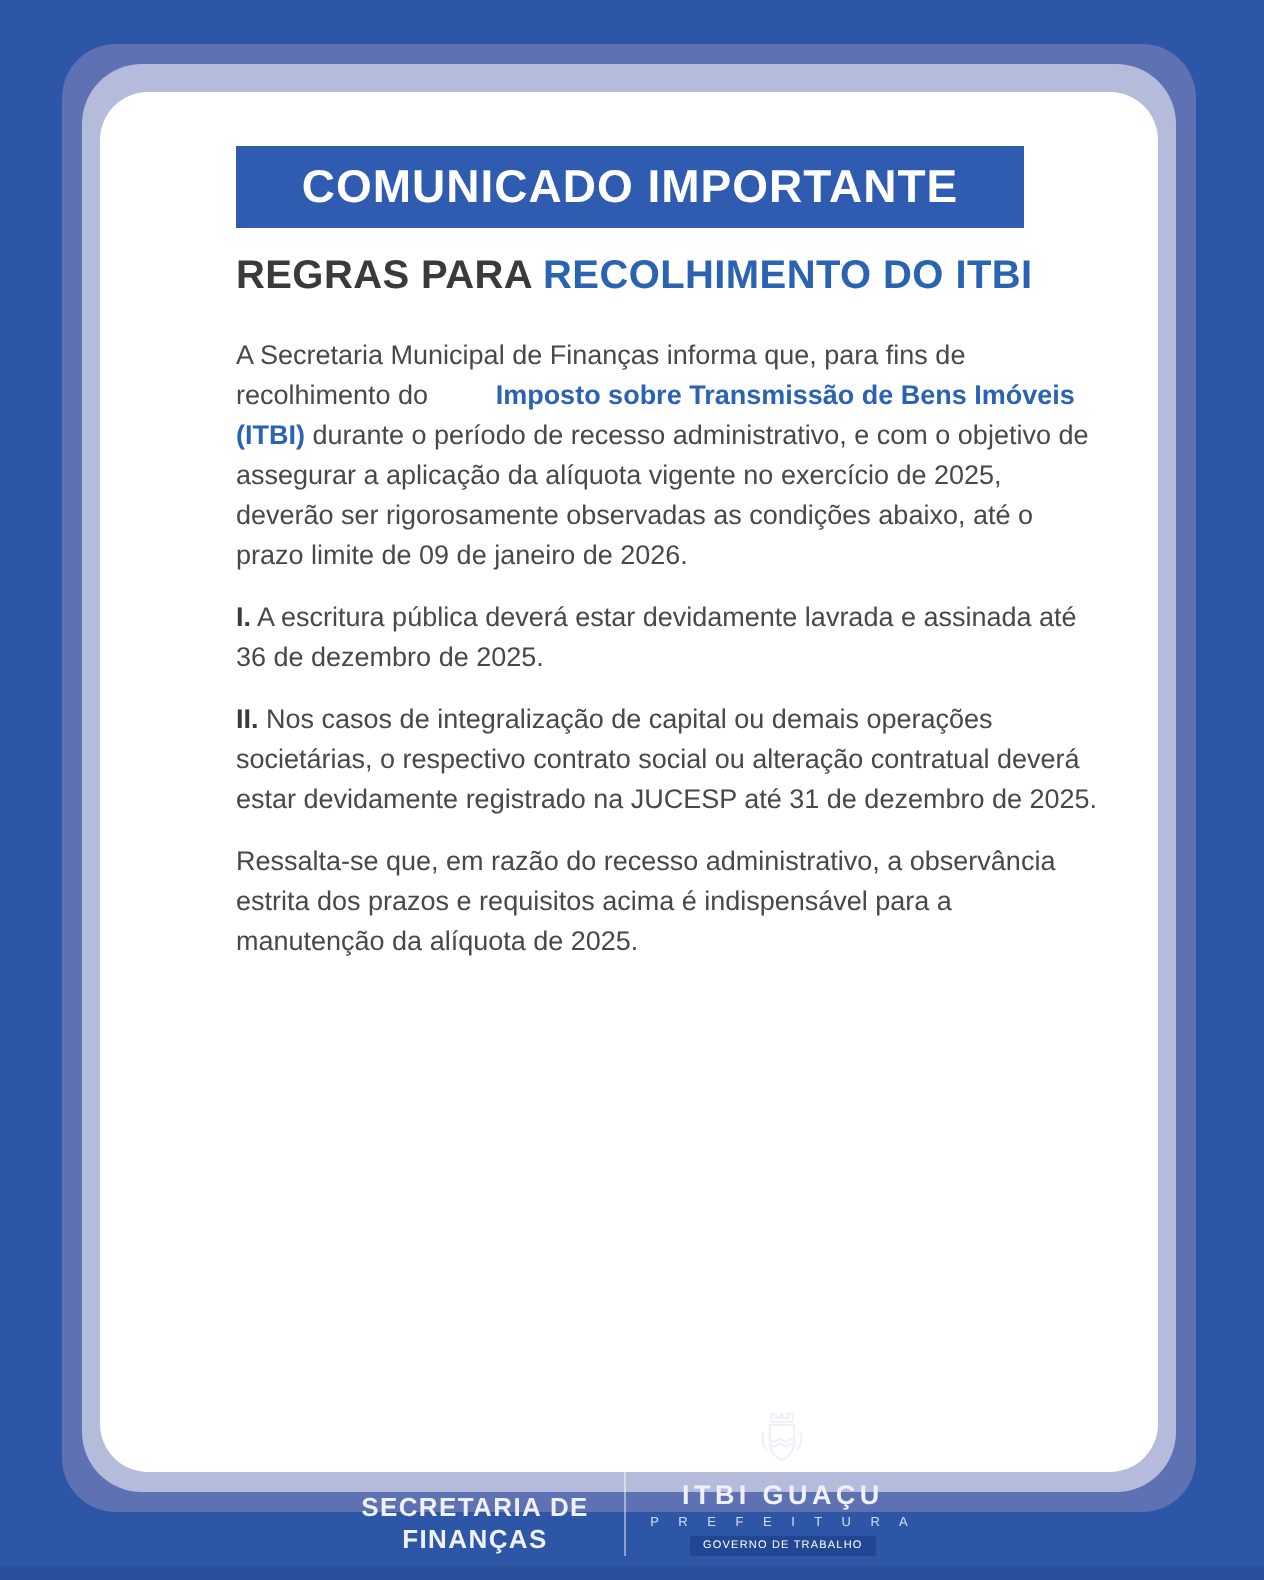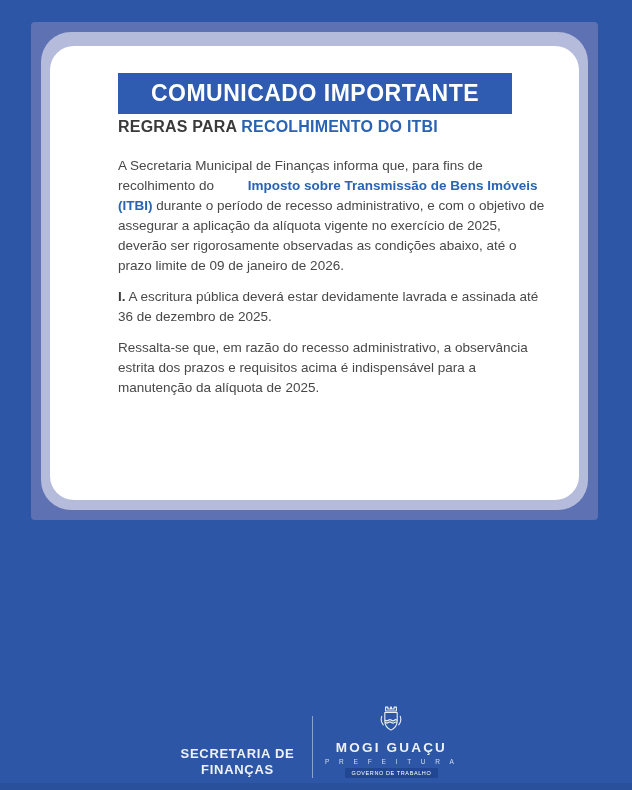--- a/index.html
+++ b/index.html
@@ -11,33 +11,33 @@
   *{box-sizing:border-box;margin:0;padding:0;}
   html,body{width:632px;height:790px;}
   body{
     font-family:"Liberation Sans", sans-serif;
     background:var(--background,#2d57a6);
     position:relative;overflow:hidden;
   }
   .stage{position:absolute;inset:0;background:var(--background,#2d57a6);}
   .bottom-strip{position:absolute;left:0;right:0;bottom:0;height:7px;
     background:var(--bottom-strip,#29519b);}
-  .ring-outer{position:absolute;left:31px;top:22px;width:567px;height:498px;
-    background:var(--outer-ring,#5e71b3);border-radius:4px;}
+  .ring-outer{position:absolute;left:31px;top:22px;width:567px;height:734px;
+    background:var(--outer-ring,#5e71b3);border-radius:27px;}
   .ring-inner{position:absolute;left:10px;top:10px;right:10px;bottom:10px;
     background:var(--inner-ring,#b5bcdb);border-radius:30px;}
   .card{position:absolute;left:9px;top:14px;right:9px;bottom:10px;
     background:var(--card,#ffffff);border-radius:24px;
     padding:27px 30px 0 68px;overflow:hidden;}
   .banner{width:394px;height:41px;background:var(--banner,#2f5cb0);
     display:flex;align-items:center;justify-content:center;
     color:#ffffff;font-weight:bold;font-size:23px;letter-spacing:.5px;
     white-space:nowrap;}
-  .heading{margin-top:3px;margin-bottom:20px;
-    font-size:16px;line-height:19px;font-weight:bold;
+  .heading{margin-top:15px;margin-bottom:20px;
+    font-size:20px;line-height:19px;font-weight:bold;
     color:var(--text-dark,#3a3a3a);letter-spacing:.2px;}
   .heading .hl{color:var(--accent-blue,#2a63b2);}
   .body-copy{font-size:13.5px;line-height:20px;color:var(--text-body,#484848);}
   .body-copy p{margin:0 0 11px;}
   .body-copy .hl-bold{color:var(--accent-blue,#2a63b2);font-weight:bold;margin-left:30px;}
   .body-copy .marker{font-weight:bold;color:var(--text-dark,#3a3a3a);}
   .footer{position:absolute;left:0;right:0;top:694px;height:84px;
     display:flex;align-items:flex-end;justify-content:center;gap:18px;
     color:var(--footer-text,#eef1f8);}
   .dept{text-align:center;font-weight:bold;font-size:13px;line-height:16px;
@@ -66,20 +66,21 @@
         <h1 class="heading">
           <span>REGRAS PARA </span><span class="hl">RECOLHIMENTO DO ITBI</span><br>
         </h1>
 
         <div class="body-copy">
           <p><span>A Secretaria Municipal de Finanças informa que, para fins de recolhimento do </span><span class="hl-bold">Imposto sobre Transmissão de Bens Imóveis (ITBI)</span><span> durante o período de recesso administrativo, e com o objetivo de assegurar a aplicação da alíquota vigente no exercício de 2025, deverão ser rigorosamente observadas as condições abaixo, até o prazo limite de 09 de janeiro de 2026.</span></p>
 
 
           <p><span class="marker">I.</span> <span>A escritura pública deverá estar devidamente lavrada e assinada até 36 de dezembro de 2025.</span></p>
 
+          <p><span class="marker">II.</span> <span>Nos casos de integralização de capital ou demais operações societárias, o respectivo contrato social ou alteração contratual deverá estar devidamente registrado na JUCESP até 31 de dezembro de 2025.</span></p>
 
 
           <p>Ressalta-se que, em razão do recesso administrativo, a observância estrita dos prazos e requisitos acima é indispensável para a manutenção da alíquota de 2025.</p>
         </div>
 
       </div>
     </div>
   </div>
 
   <div class="footer">
@@ -92,20 +93,20 @@
 
     <div class="logo-block">
       <svg class="crest" width="28" height="34" viewBox="0 0 36 44" fill="none" stroke="#eef1f8" stroke-width="1.4" stroke-linecap="round" stroke-linejoin="round">
         <path d="M11 9 v-5 h3 v2.5 h3.5 v-2.5 h1 v2.5 h3.5 v-2.5 h3 v5 z"></path>
         <path d="M10 11 h16 v11 c0 7 -4.8 10.2 -8 11.8 c-3.2 -1.6 -8 -4.8 -8 -11.8 z"></path>
         <path d="M10.6 21 q2 1.6 4 0 q2 -1.6 4 0 q2 1.6 3.8 0 q1.8 -1.6 3 0"></path>
         <path d="M10.6 24 q2 1.6 4 0 q2 -1.6 4 0 q2 1.6 3.8 0 q1.8 -1.6 3 0"></path>
         <path d="M6 16 q-2 6 2 11"></path>
         <path d="M30 16 q2 6 -2 11"></path>
       </svg>
-      <div class="city">MOGI GUAÇU</div>
+      <div class="city">ITBI GUAÇU</div>
       <div class="org">P R E F E I T U R A</div>
       <div class="ribbon">GOVERNO DE TRABALHO</div>
     </div>
   </div>
 
   <div class="bottom-strip"></div>
 </div>
 
 </body></html>

